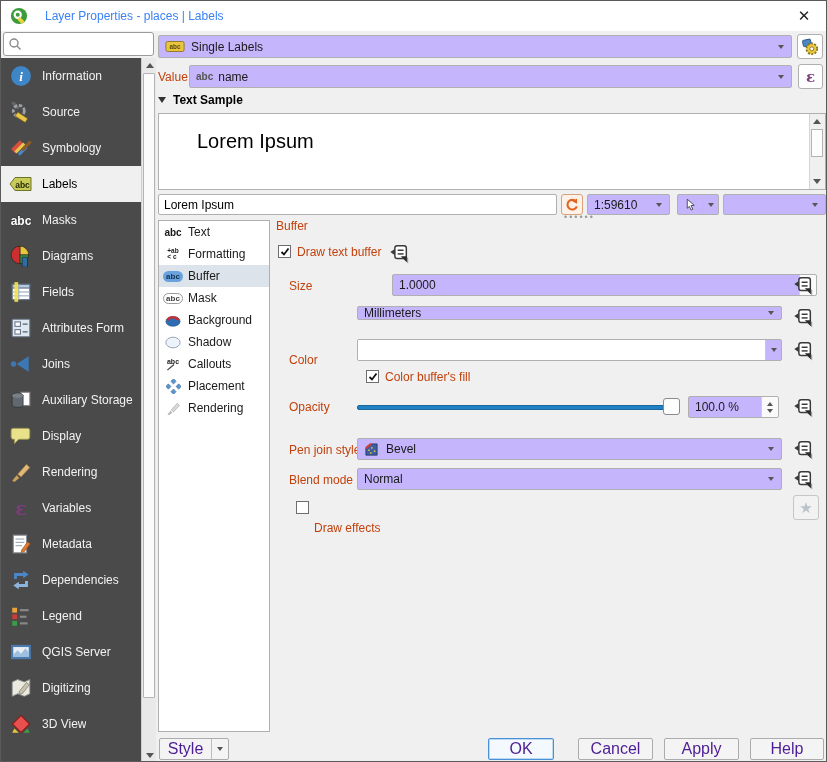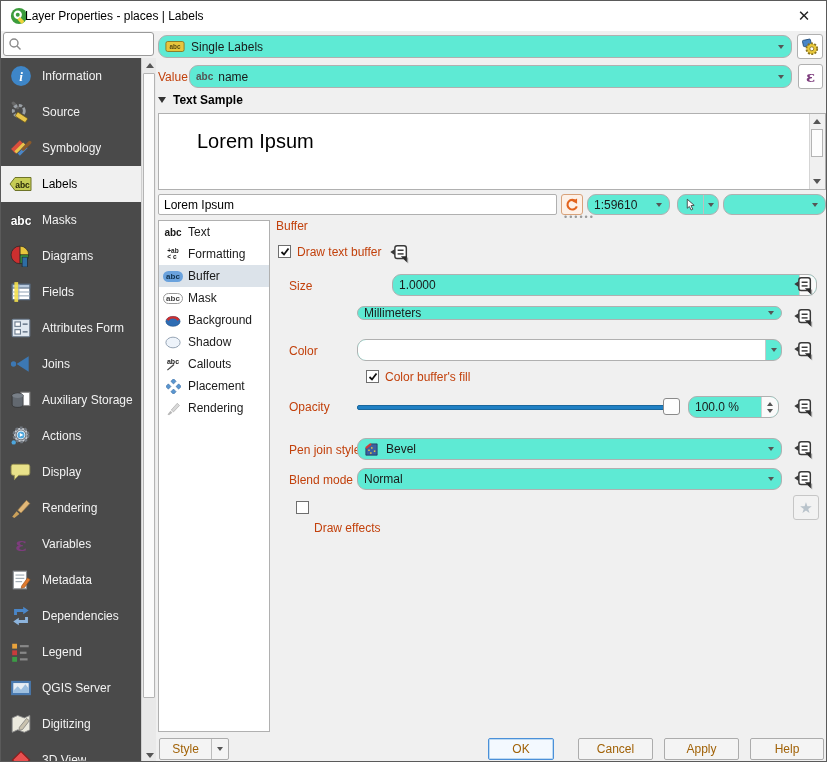--- a/index.html
+++ b/index.html
@@ -5,47 +5,47 @@
   html,body{margin:0;padding:0;background:#888;}
   #win{
     position:relative;width:827px;height:762px;
     background:#f0f0f0;border:1px solid #5a5a5a;box-sizing:border-box;
     font-family:"Liberation Sans",sans-serif;font-size:12px;color:#1a1a1a;
     overflow:hidden;
   }
   
   .titlebar{position:absolute;left:0;top:0;width:100%;height:30px;background:#ffffff;}
   .titlebar .appicon{position:absolute;left:9px;top:6px;width:18px;height:18px;}
-  .titlebar .title{position:absolute;left:24px;top:0;line-height:30px;font-size:12px;color:#000000;}
+  .titlebar .title{position:absolute;left:44px;top:0;line-height:30px;font-size:12px;color:#3b82f6;}
   .close-btn{position:absolute;right:8px;top:4px;width:28px;height:22px;display:flex;align-items:center;justify-content:center;font-size:15px;color:#222;cursor:pointer;background:transparent;border:none;}
   
   .search{position:absolute;left:2px;top:31px;width:151px;height:24px;background:#fff;border:1px solid #9a9a9a;border-radius:3px;box-sizing:border-box;padding:0 4px 0 22px;font-family:inherit;font-size:12px;}
   .search-glass{position:absolute;left:7px;top:36px;width:14px;height:14px;pointer-events:none;}
   .sidebar{position:absolute;left:0;top:57px;width:140px;height:705px;background:#4a4a4a;overflow:hidden;}
   .side-item{height:36px;display:flex;align-items:center;padding-left:7px;color:#f2f2f2;cursor:pointer;}
   .side-item.sel{background:#f0f0f0;color:#000;}
   .si-icon{width:26px;height:26px;display:flex;align-items:center;justify-content:center;flex:0 0 26px;margin-right:8px;}
   .si-label{white-space:nowrap;overflow:hidden;font-size:12px;}
   .sscroll{position:absolute;left:140px;top:57px;width:15px;height:705px;background:#e9e9e9;border-left:1px solid #cfcfcf;box-sizing:border-box;}
   .sscroll .thumb{position:absolute;left:1px;top:15px;width:12px;height:625px;background:#fbfbfb;border:1px solid #b4b4b4;box-sizing:border-box;border-radius:1px;}
   .sarr{position:absolute;left:4px;width:0;height:0;border-left:4px solid transparent;border-right:4px solid transparent;}
   .sarr.up{top:5px;border-bottom:5px solid #555;}
   .sarr.down{bottom:5px;border-top:5px solid #555;}
   
-  .combo,.field,.spin{position:absolute;background:#5eead4;border:1px solid #b0b0b0;border-radius:9px;box-sizing:border-box;display:flex;align-items:center;padding:0 18px 0 6px;font-size:12px;white-space:nowrap;overflow:hidden;text-align:center;}
+  .combo,.field,.spin{position:absolute;background:#c4b5fd;border:1px solid #b0b0b0;border-radius:2px;box-sizing:border-box;display:flex;align-items:center;padding:0 18px 0 6px;font-size:12px;white-space:nowrap;overflow:hidden;text-align:center;}
   .tri-down{position:absolute;right:7px;top:50%;margin-top:-2px;width:0;height:0;border-left:3.5px solid transparent;border-right:3.5px solid transparent;border-top:4.5px solid #555;}
   .spin .arrs{position:absolute;right:0;top:0;bottom:0;width:16px;border-left:1px solid #d0d0d0;display:flex;flex-direction:column;align-items:center;justify-content:center;gap:3px;background:#fafafa;}
   .tri-u{width:0;height:0;border-left:3.5px solid transparent;border-right:3.5px solid transparent;border-bottom:4px solid #555;}
   .tri-d{width:0;height:0;border-left:3.5px solid transparent;border-right:3.5px solid transparent;border-top:4px solid #555;}
   .iconbtn{position:absolute;background:#fff;border:1px solid #b0b0b0;border-radius:3px;box-sizing:border-box;display:flex;align-items:center;justify-content:center;cursor:pointer;padding:0;}
   .flatbtn{position:absolute;background:transparent;border:none;display:flex;align-items:center;justify-content:center;cursor:pointer;padding:0;}
   .cb{position:absolute;width:13px;height:13px;background:#fff;border:1px solid #6e6e6e;box-sizing:border-box;display:flex;align-items:center;justify-content:center;cursor:pointer;}
   .cb svg{display:block;}
   .lbl{position:absolute;font-size:12px;color:#c2410c;white-space:nowrap;}
-  .btn{position:absolute;height:22px;background:#f4f4f4;border:1px solid #acacac;border-radius:2px;box-sizing:border-box;font-family:inherit;font-size:12px;color:#a16207;display:flex;align-items:center;justify-content:center;cursor:pointer;}
+  .btn{position:absolute;height:22px;background:#f4f4f4;border:1px solid #acacac;border-radius:2px;box-sizing:border-box;font-family:inherit;font-size:16px;color:#4c1d95;display:flex;align-items:center;justify-content:center;cursor:pointer;}
   .btn.default{background:#f3f9ff;border:1px solid #4a90d9;box-shadow:inset 0 0 0 1px #bcd9f2;}
   
   .sect-head{position:absolute;left:157px;top:92px;display:flex;align-items:center;gap:7px;font-weight:bold;font-size:12px;color:#000;}
   .tri-exp{width:0;height:0;border-left:4.5px solid transparent;border-right:4.5px solid transparent;border-top:6px solid #333;}
   .preview{position:absolute;left:157px;top:112px;width:668px;height:77px;background:#fff;border:1px solid #b0b0b0;box-sizing:border-box;}
   .preview .ptext{position:absolute;left:38px;top:16px;font-size:20px;color:#000;}
   .vscroll{position:absolute;right:0;top:0;bottom:0;width:15px;background:#f0f0f0;border-left:1px solid #d5d5d5;}
   .vscroll .thumb{position:absolute;left:1px;top:15px;width:12px;height:28px;background:#fdfdfd;border:1px solid #b4b4b4;box-sizing:border-box;}
   .varr{position:absolute;left:3px;width:0;height:0;border-left:4px solid transparent;border-right:4px solid transparent;}
   .varr.up{top:5px;border-bottom:5px solid #555;}
@@ -188,32 +188,20 @@
             <ellipse cx="7" cy="6" rx="5" ry="2.2" fill="#4a4f55" stroke="#222" stroke-width="0.5"></ellipse>
             <path d="M2 6 v8.5 a5 2.2 0 0 0 10 0 V6" fill="#62686f" stroke="#222" stroke-width="0.5"></path>
             <ellipse cx="7" cy="6" rx="5" ry="2.2" fill="#787f87"></ellipse>
           </svg>
         </span>
       <span class="si-label">Auxiliary Storage</span>
     </div>
     <div class="side-item">
       <span class="si-icon">
           <svg width="22" height="22" viewBox="0 0 20 20">
-            <circle cx="10" cy="9" r="6.5" fill="#c9ced4" stroke="#70767e" stroke-width="2.4" stroke-dasharray="2.4 1.8"></circle>
-            <circle cx="10" cy="9" r="4.4" fill="#fff" stroke="#70767e"></circle>
-            <circle cx="10" cy="9" r="3.2" fill="#4da6dd"></circle>
-            <path d="M8.9 7.3 L12.2 9 L8.9 10.7Z" fill="#fff"></path>
-            <circle cx="3.4" cy="15.8" r="2" fill="#4da6dd"></circle>
-          </svg>
-        </span>
-      <span class="si-label">Actions</span>
-    </div>
-    <div class="side-item">
-      <span class="si-icon">
-          <svg width="22" height="22" viewBox="0 0 20 20">
             <path d="M3 3 h13 a2 2 0 0 1 2 2 v6 a2 2 0 0 1 -2 2 h-8 l-4 4 v-4 h-1 a2 2 0 0 1 -2 -2 V5 a2 2 0 0 1 2 -2z" fill="#e9e28a" stroke="#9a9452" stroke-width="0.8"></path>
           </svg>
         </span>
       <span class="si-label">Display</span>
     </div>
     <div class="side-item">
       <span class="si-icon">
           <svg width="22" height="22" viewBox="0 0 20 20">
             <path d="M2 18 L6 13 L8.5 15.5 L4 19Z" fill="#caa05a"></path>
             <path d="M7 12 L15 3 L18 6 L10 14.5Z" fill="#e2b878" stroke="#9a7a46" stroke-width="0.6"></path>
@@ -487,21 +475,21 @@
     <svg width="22" height="22" viewBox="0 0 24 24">
         <rect x="7.5" y="4" width="12.5" height="14" rx="2.5" fill="#fff" stroke="#3a3a3a" stroke-width="1.6"></rect>
         <line x1="10.5" y1="9" x2="17" y2="9" stroke="#3a3a3a" stroke-width="1.6"></line>
         <line x1="10.5" y1="13" x2="17" y2="13" stroke="#3a3a3a" stroke-width="1.6"></line>
         <path d="M7.5 7.5 L2.5 11 L7.5 14.5Z" fill="#3a3a3a"></path>
         <path d="M15.5 17 L22 17 L22 23.5Z" fill="#9a9a9a"></path>
         <path d="M14 15.5 L20.5 15.5 L20.5 22Z" fill="#2a2a2a"></path>
       </svg>
   </button>
 
-  <span class="lbl" style="left:288px;top:343px;">Color</span>
+  <span class="lbl" style="left:288px;top:352px;">Color</span>
   <div class="combo" style="left:356px;top:338px;width:425px;height:22px;padding:0;">
     <span style="flex:1;height:100%;background:#ffffff;"></span>
     <span style="width:15px;height:100%;border-left:1px solid #c8c8c8;display:flex;align-items:center;justify-content:center;">
         <span class="tri-down" style="position:static;margin:0;"></span>
       </span>
   </div>
   <button class="flatbtn" style="left:789px;top:337px;width:26px;height:24px;">
     <svg width="22" height="22" viewBox="0 0 24 24">
         <rect x="7.5" y="4" width="12.5" height="14" rx="2.5" fill="#fff" stroke="#3a3a3a" stroke-width="1.6"></rect>
         <line x1="10.5" y1="9" x2="17" y2="9" stroke="#3a3a3a" stroke-width="1.6"></line>

